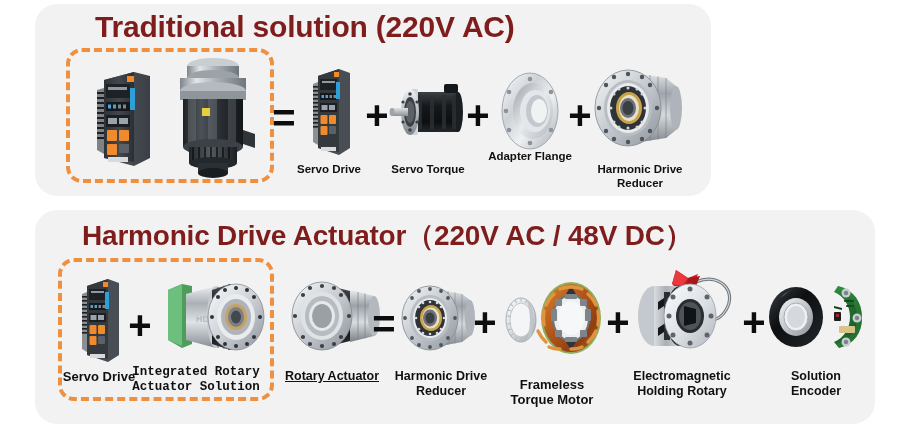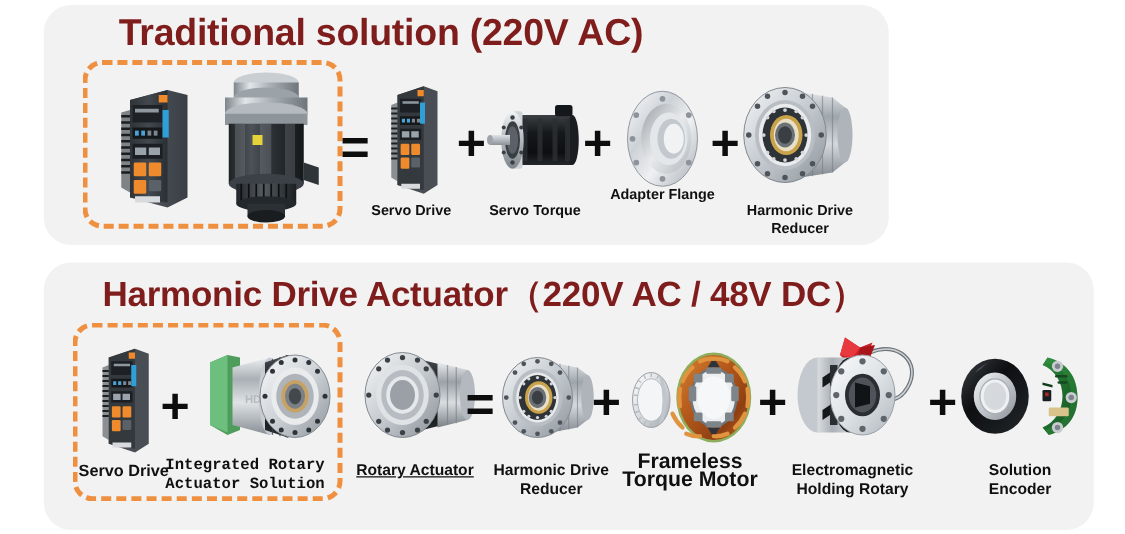--- a/index.html
+++ b/index.html
@@ -630,21 +630,21 @@
         <rect x="92" y="31" width="6" height="12" rx="1"></rect>
         <rect x="62" y="21" width="7" height="7" rx="1"></rect>
         <rect x="87" y="21" width="7" height="7" rx="1"></rect>
         <rect x="62" y="52" width="7" height="7" rx="1"></rect>
         <rect x="87" y="52" width="7" height="7" rx="1"></rect>
       </g>
       <ellipse cx="78" cy="40" rx="13" ry="17" fill="#f6f7f8"></ellipse>
     </g>
   </svg>
 </div>
-<div class="caption" style="left:493px;top:361px;width:118px;font-size:17px;line-height:15px;">Frameless
+<div class="caption" style="left:493px;top:377px;width:118px;font-size:13px;line-height:15px;">Frameless
 Torque Motor</div>
 
 <div class="op plus" style="left:606px;top:302px;width:24px;">+</div>
 
 <div class="item" style="left:622px;top:264px;width:120px;height:96px;">
   <svg width="120" height="96" viewBox="0 0 120 96">
     <defs>
       <linearGradient id="ehbBody" x1="0" y1="0" x2="1" y2="0">
         <stop offset="0" stop-color="#d9dde0"></stop>
           <stop offset="0.45" stop-color="#aab0b6"></stop>

